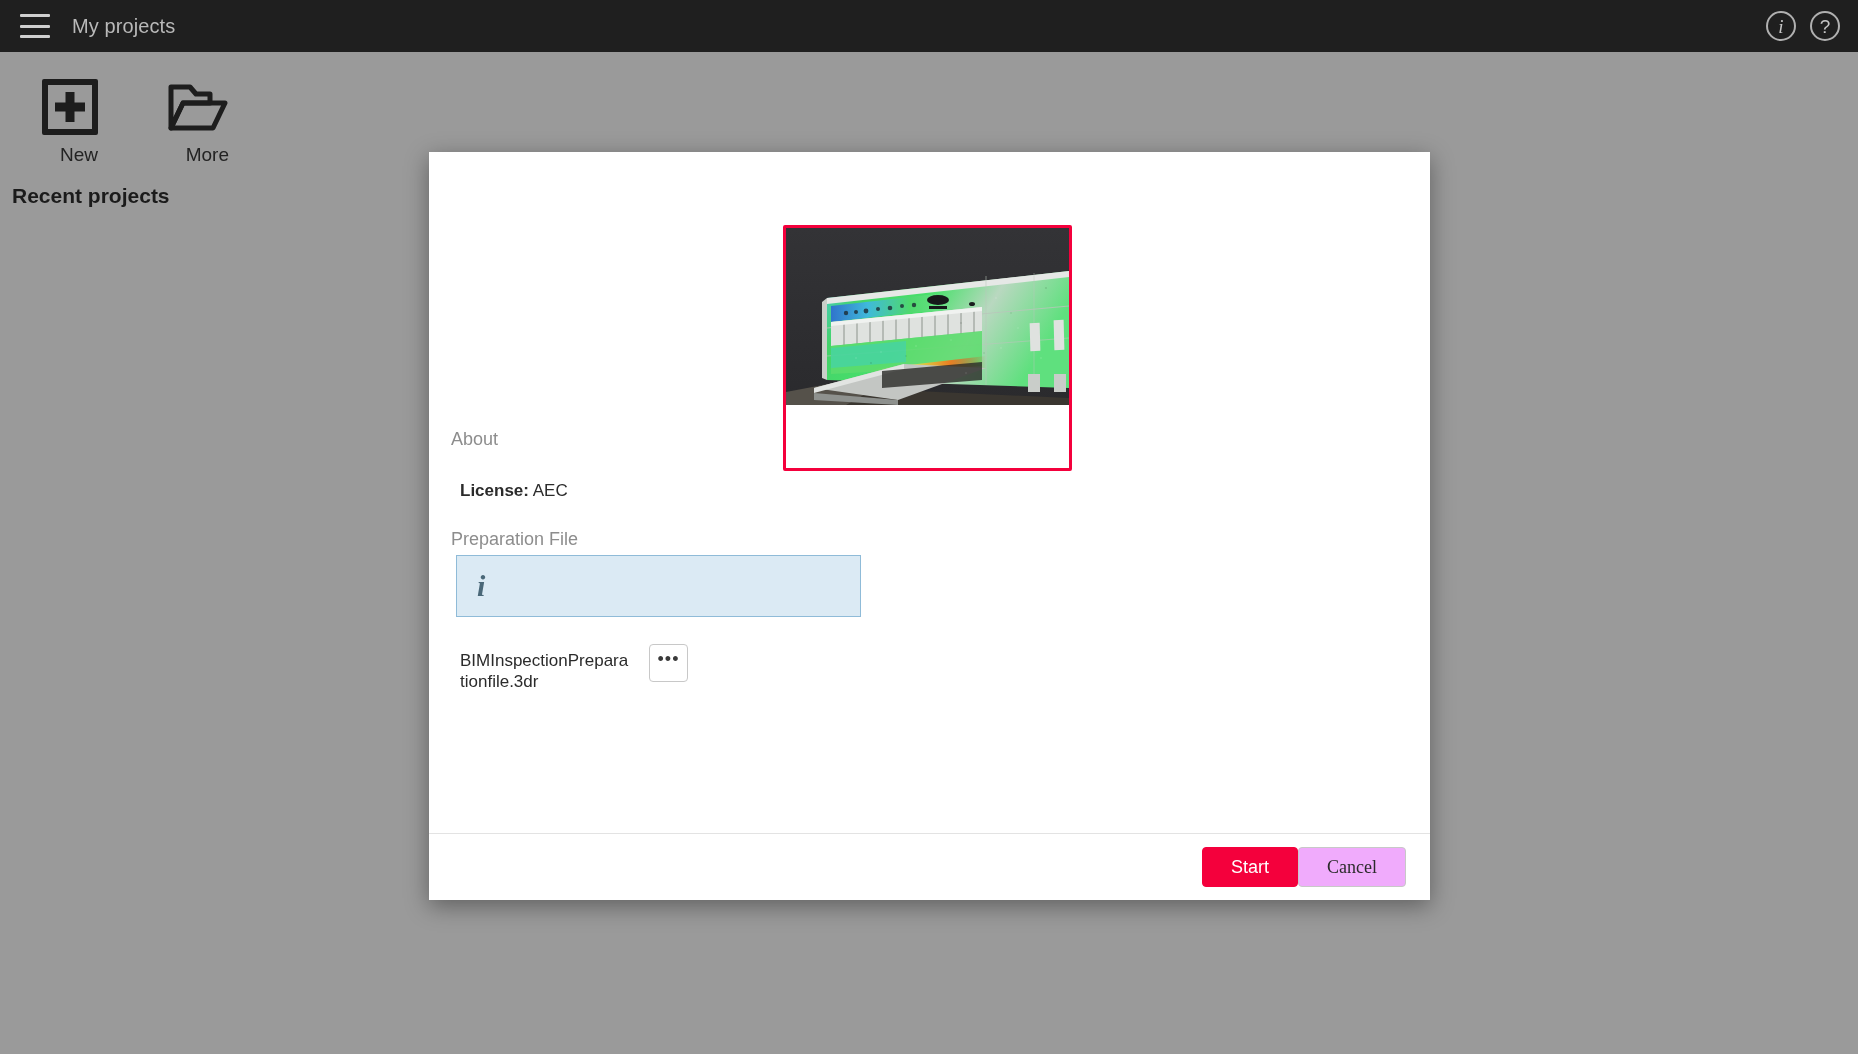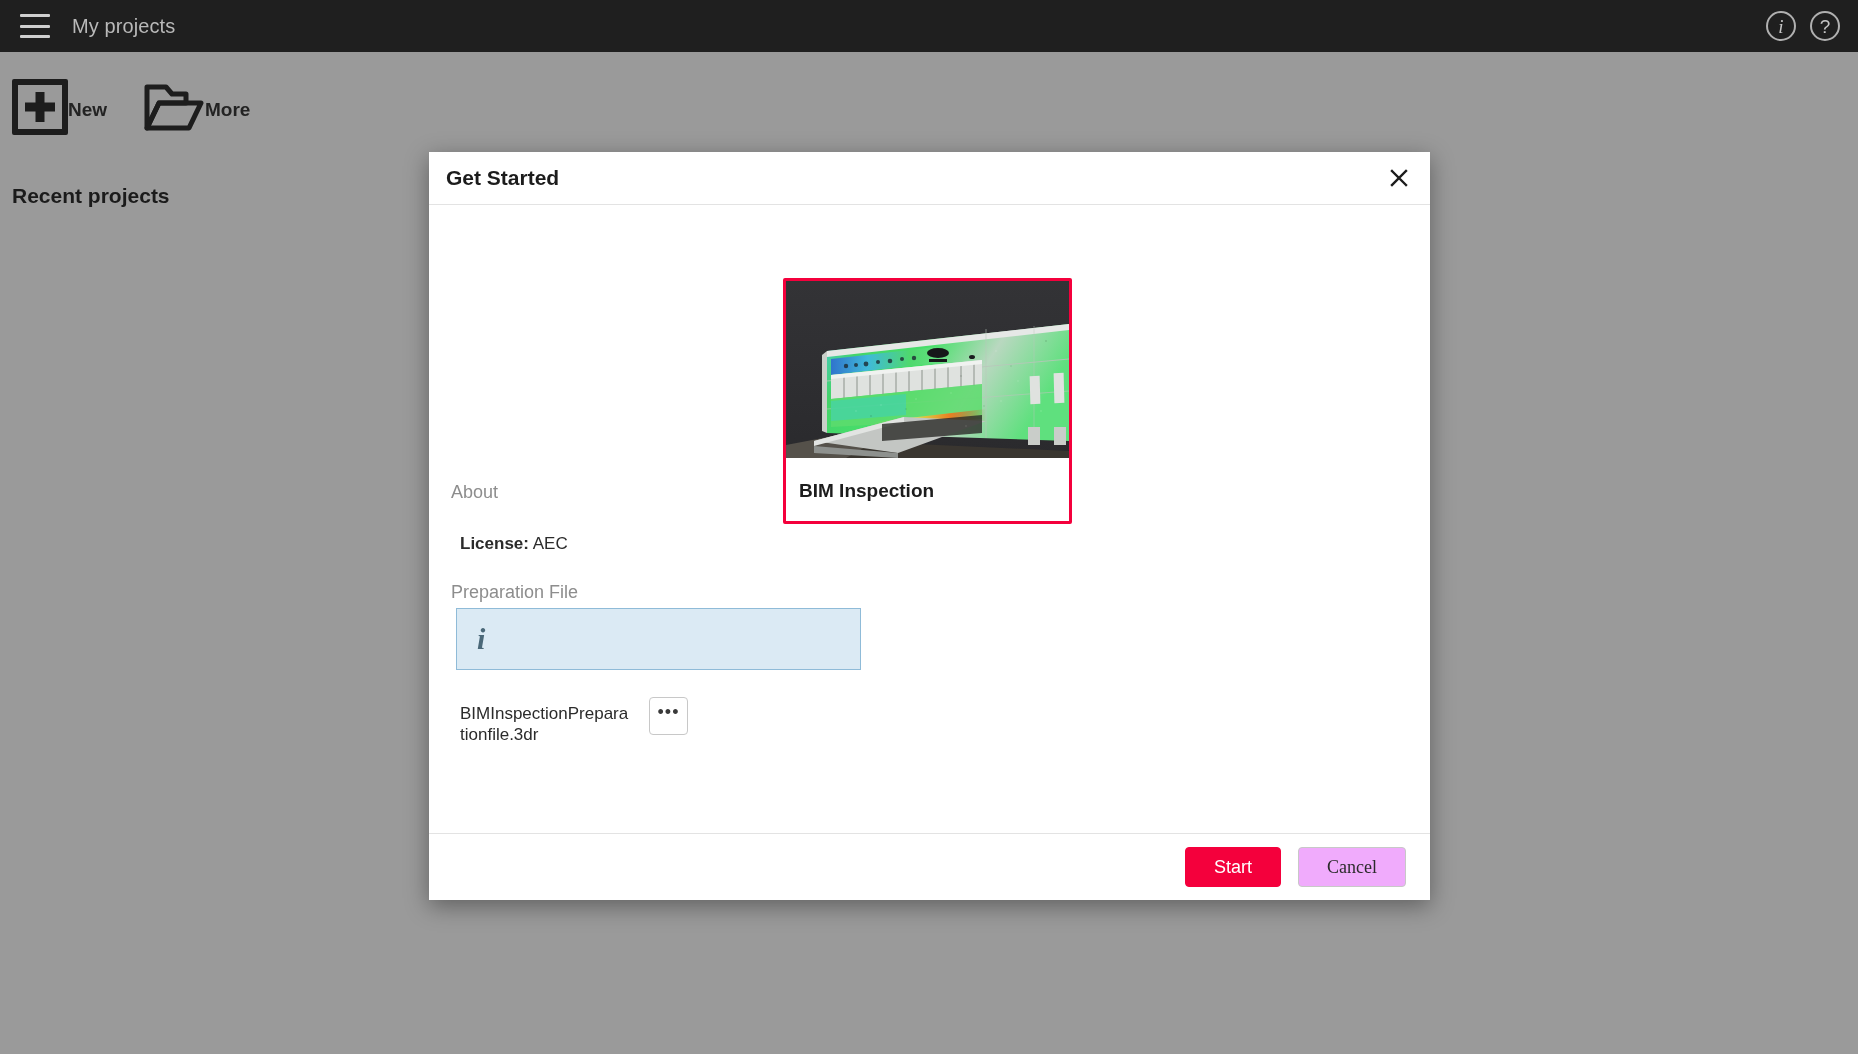--- a/index.html
+++ b/index.html
@@ -41,21 +41,21 @@
     border: 2px solid #b0b0b0; color: #c6c6c6;
     display: flex; align-items: center; justify-content: center;
     font-size: 19px; font-family: "Liberation Serif", serif;
     font-style: italic; cursor: pointer; line-height: 1;
   }
   .circ-icon.q { font-family: "Liberation Sans", sans-serif; font-style: normal; font-size: 19px; }
 
   
   .workspace { position: absolute; top: 66px; left: 0; width: 1858px; height: 988px; }
   .tool-row { position: absolute; top: 10px; left: 12px; display: flex; gap: 45px; }
-  .tool { width: 86px; display: flex; align-items: center; cursor: pointer; font-weight: bold; }
+  .tool { width: 86px; display: flex; flex-direction: column; align-items: flex-end; cursor: pointer; }
   .tool .glyph { height: 62px; display: flex; align-items: center; justify-content: center; }
   .tool .caption { margin-top: 6px; font-size: 19px; color: #232323; }
   .plus-box {
     width: 56px; height: 56px; border: 6px solid #1d1d1d; position: relative; border-radius: 2px;
   }
   .plus-box::before, .plus-box::after {
     content: ""; position: absolute; background: #1d1d1d;
   }
   .plus-box::before { left: 50%; top: 7px; bottom: 7px; width: 9px; transform: translateX(-50%); }
   .plus-box::after  { top: 50%; left: 7px; right: 7px; height: 9px; transform: translateY(-50%); }
@@ -81,21 +81,21 @@
   .dlg-title { font-size: 21px; font-weight: bold; color: #1c1c1c; }
   .dlg-close {
     margin-left: auto; margin-right: 16px;
     width: 30px; height: 30px; display: flex; align-items: center; justify-content: center;
     cursor: pointer; color: #1c1c1c;
   }
   .dlg-body { flex: 1 1 auto; position: relative; padding: 0 22px; overflow: hidden; }
   .dlg-footer {
     flex: 0 0 67px; border-top: 1px solid #e3e3e3;
     display: flex; align-items: center; justify-content: flex-end;
-    gap: 17px; padding-right: 24px;
+    gap: 0; padding-right: 24px;
   }
   .btn {
     font-size: 18px; border-radius: 4px; cursor: pointer;
     padding: 0 28px; height: 40px; line-height: 38px;
     font-family: "Liberation Sans", sans-serif;
   }
   .btn-primary { background: #f4003c; color: #ffffff; border: 1px solid #f4003c; min-width: 82px; text-align: center; }
   .btn-secondary { background: #f0abfc; color: #2b2b2b; border: 1px solid #c8c8c8; min-width: 96px; text-align: center; font-family: Liberation Serif, serif; }
 
   
@@ -192,28 +192,20 @@
         </svg>
       </div>
       <div class="caption">More</div>
     </div>
   </div>
 
   <div class="recent-title">Recent projects</div>
 
   <div class="dialog" style="top:86px;">
 
-    <div class="dlg-header">
-      <div class="dlg-title">Get Started</div>
-      <div class="dlg-close">
-        <svg width="20" height="20" viewBox="0 0 20 20" aria-hidden="true">
-          <path d="M3 3 L17 17 M17 3 L3 17" stroke="#1c1c1c" stroke-width="2.4" stroke-linecap="square"></path>
-        </svg>
-      </div>
-    </div>
 
     <div class="dlg-body">
 
       <div class="card">
         <div class="card-thumb">
           <svg width="283" height="177" viewBox="0 0 283 177" preserveAspectRatio="none" aria-hidden="true">
             <defs>
               <linearGradient id="skyg" x1="0" y1="0" x2="0" y2="1">
                 <stop offset="0%" stop-color="#333336"></stop>
                 <stop offset="100%" stop-color="#2a2a2d"></stop>
@@ -318,21 +310,20 @@
             <g fill="#1e2a1e" opacity=".15">
               <circle cx="85" cy="135" r=".9"></circle>
                 <circle cx="120" cy="128" r=".8"></circle>
               <circle cx="175" cy="95" r=".9"></circle>
                 <circle cx="225" cy="85" r=".8"></circle>
               <circle cx="260" cy="60" r=".9"></circle>
                 <circle cx="198" cy="125" r=".8"></circle>
             </g>
           </svg>
         </div>
-        <div class="card-label">BIM Inspection</div>
       </div>
 
       <div class="section-head about-head">About</div>
       <div class="license-line">
         <b>License:</b>
         <span>AEC</span>
       </div>
 
       <div class="section-head prep-head">Preparation File</div>
 

